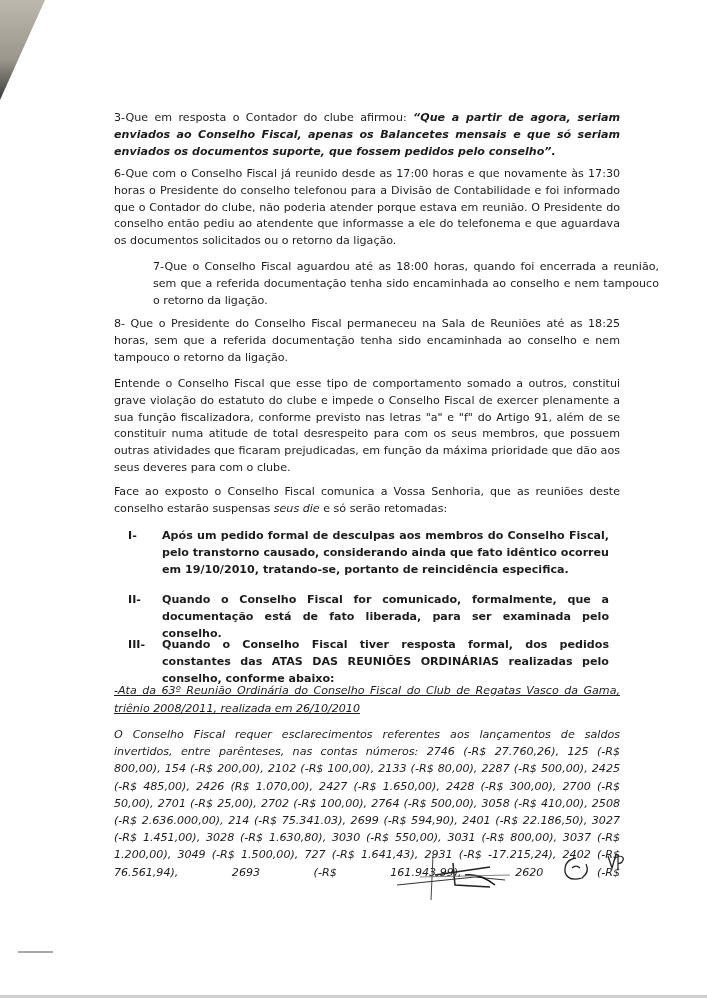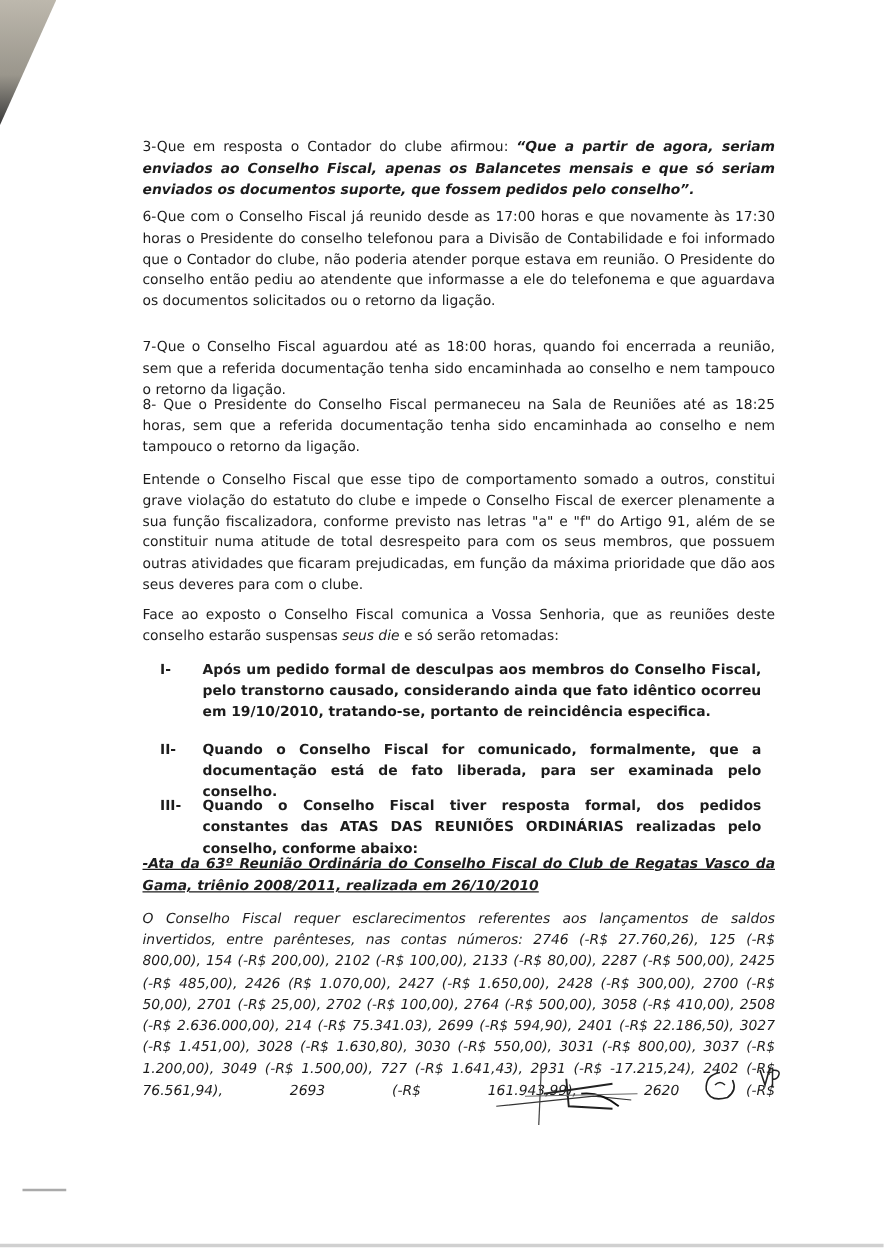--- a/index.html
+++ b/index.html
@@ -18,21 +18,21 @@
       position: absolute; left: 114px; top: 110px; width: 506px;
       font-size: 11.1px; line-height: 16.8px;
     }
     p { margin: 0; text-align: justify; }
     .para { position: absolute; left: 0; width: 506px; }
     .bi { font-weight: bold; font-style: italic; margin-top: 31px; }
     .it { font-style: italic; }
     .list-item { position: absolute; left: 0; width: 506px; font-weight: bold; }
     .list-num { position: absolute; left: 14px; top: 0; }
     .list-text { position: absolute; left: 48px; width: 447px; text-align: justify; }
-    .ata-title { font-weight: bold; font-style: italic; text-decoration: underline; }
+    .ata-title { font-weight: normal; font-style: italic; text-decoration: underline; }
     .ata-body { font-style: italic; }
     .signature { position: absolute; left: 395px; top: 855px; width: 120px; height: 50px; }
     .initials { position: absolute; left: 560px; top: 850px; width: 80px; height: 40px; }
     .bottom-mark { position: absolute; left: 18px; top: 951px; width: 35px; height: 2px; background: #aaaaaa; }
     .bottom-line { position: absolute; left: 0; top: 995px; width: 707px; height: 3px; background: #d0d0d0; }
     .last-line { text-align-last: justify; }
   </style>
 </head>
 <body>
 
@@ -41,21 +41,21 @@
 <div class="page">
 
   <div class="para" style="top:0px;">
     <p><span>3-Que em resposta o Contador do clube afirmou: </span><span class="bi">“Que a partir de agora, seriam enviados ao Conselho Fiscal, apenas os Balancetes mensais e que só seriam enviados os documentos suporte, que fossem pedidos pelo conselho”.</span></p>
   </div>
 
   <div class="para" style="top:56px;">
     <p>6-Que com o Conselho Fiscal já reunido desde as 17:00 horas e que novamente às 17:30 horas o Presidente do conselho telefonou para a Divisão de Contabilidade e foi informado que o Contador do clube, não poderia atender porque estava em reunião. O Presidente do conselho então pediu ao atendente que informasse a ele do telefonema e que aguardava os documentos solicitados ou o retorno da ligação.</p>
   </div>
 
-  <div class="para" style="top:160px;">
+  <div class="para" style="top:149px;margin-left:39px;">
     <p>7-Que o Conselho Fiscal aguardou até as 18:00 horas, quando foi encerrada a reunião, sem que a referida documentação tenha sido encaminhada ao conselho e nem tampouco o retorno da ligação.</p>
   </div>
 
   <div class="para" style="top:206px;">
     <p>8- Que o Presidente do Conselho Fiscal permaneceu na Sala de Reuniões até as 18:25 horas, sem que a referida documentação tenha sido encaminhada ao conselho e nem tampouco o retorno da ligação.</p>
   </div>
 
   <div class="para" style="top:266px;">
     <p>Entende o Conselho Fiscal que esse tipo de comportamento somado a outros, constitui grave violação do estatuto do clube e impede o Conselho Fiscal de exercer plenamente a sua função fiscalizadora, conforme previsto nas letras "a" e "f" do Artigo 91, além de se constituir numa atitude de total desrespeito para com os seus membros, que possuem outras atividades que ficaram prejudicadas, em função da máxima prioridade que dão aos seus deveres para com o clube.</p>
   </div>

